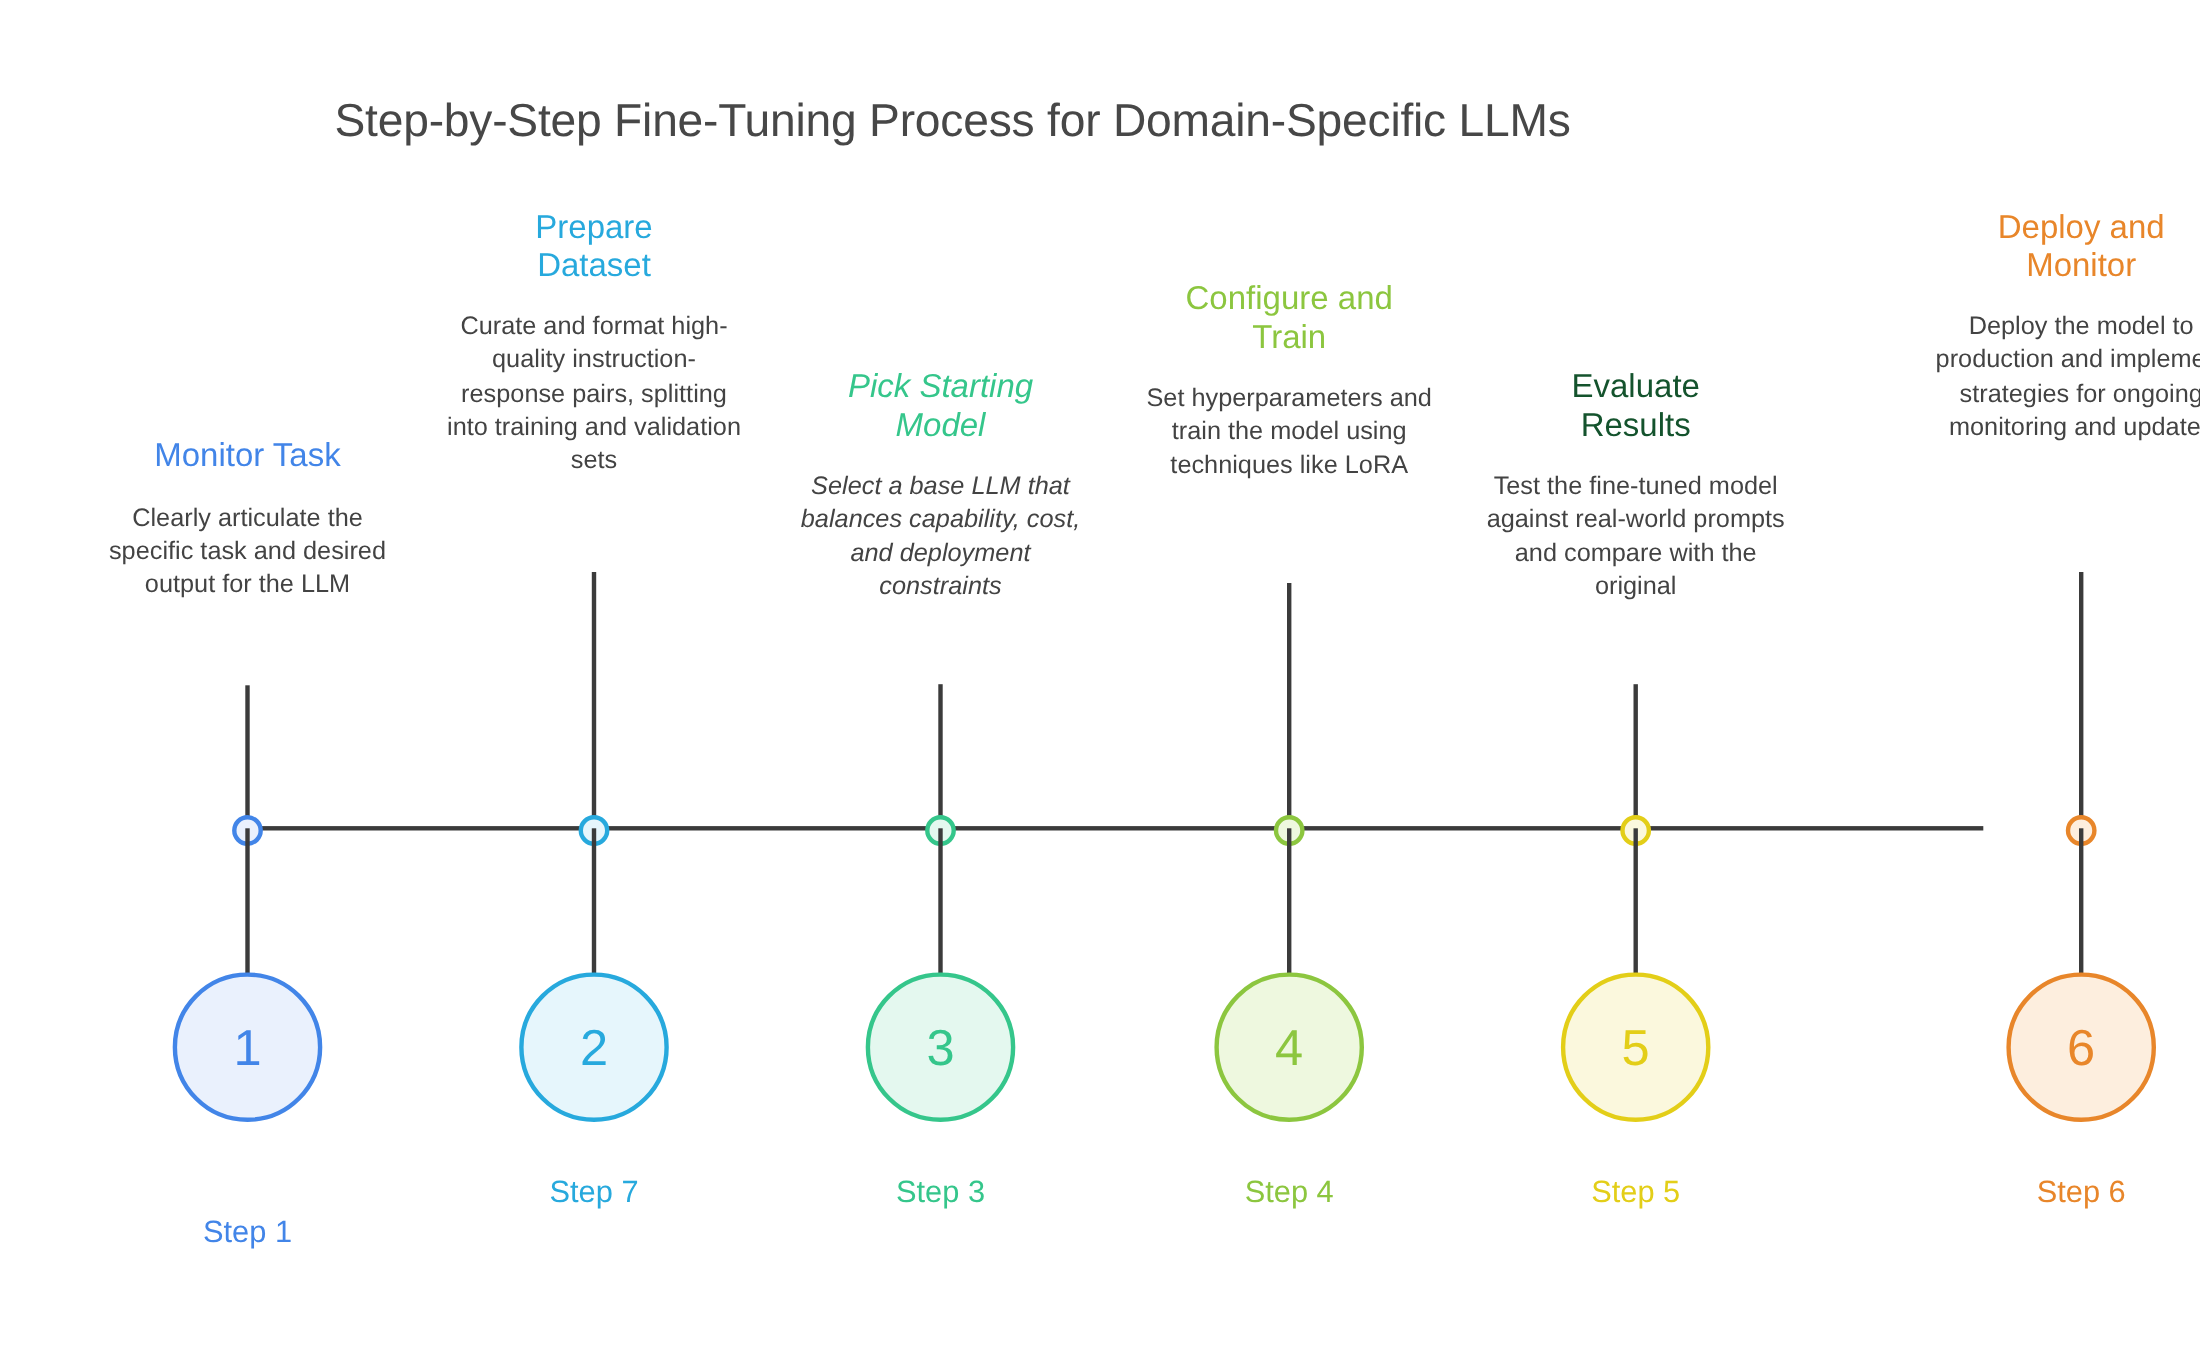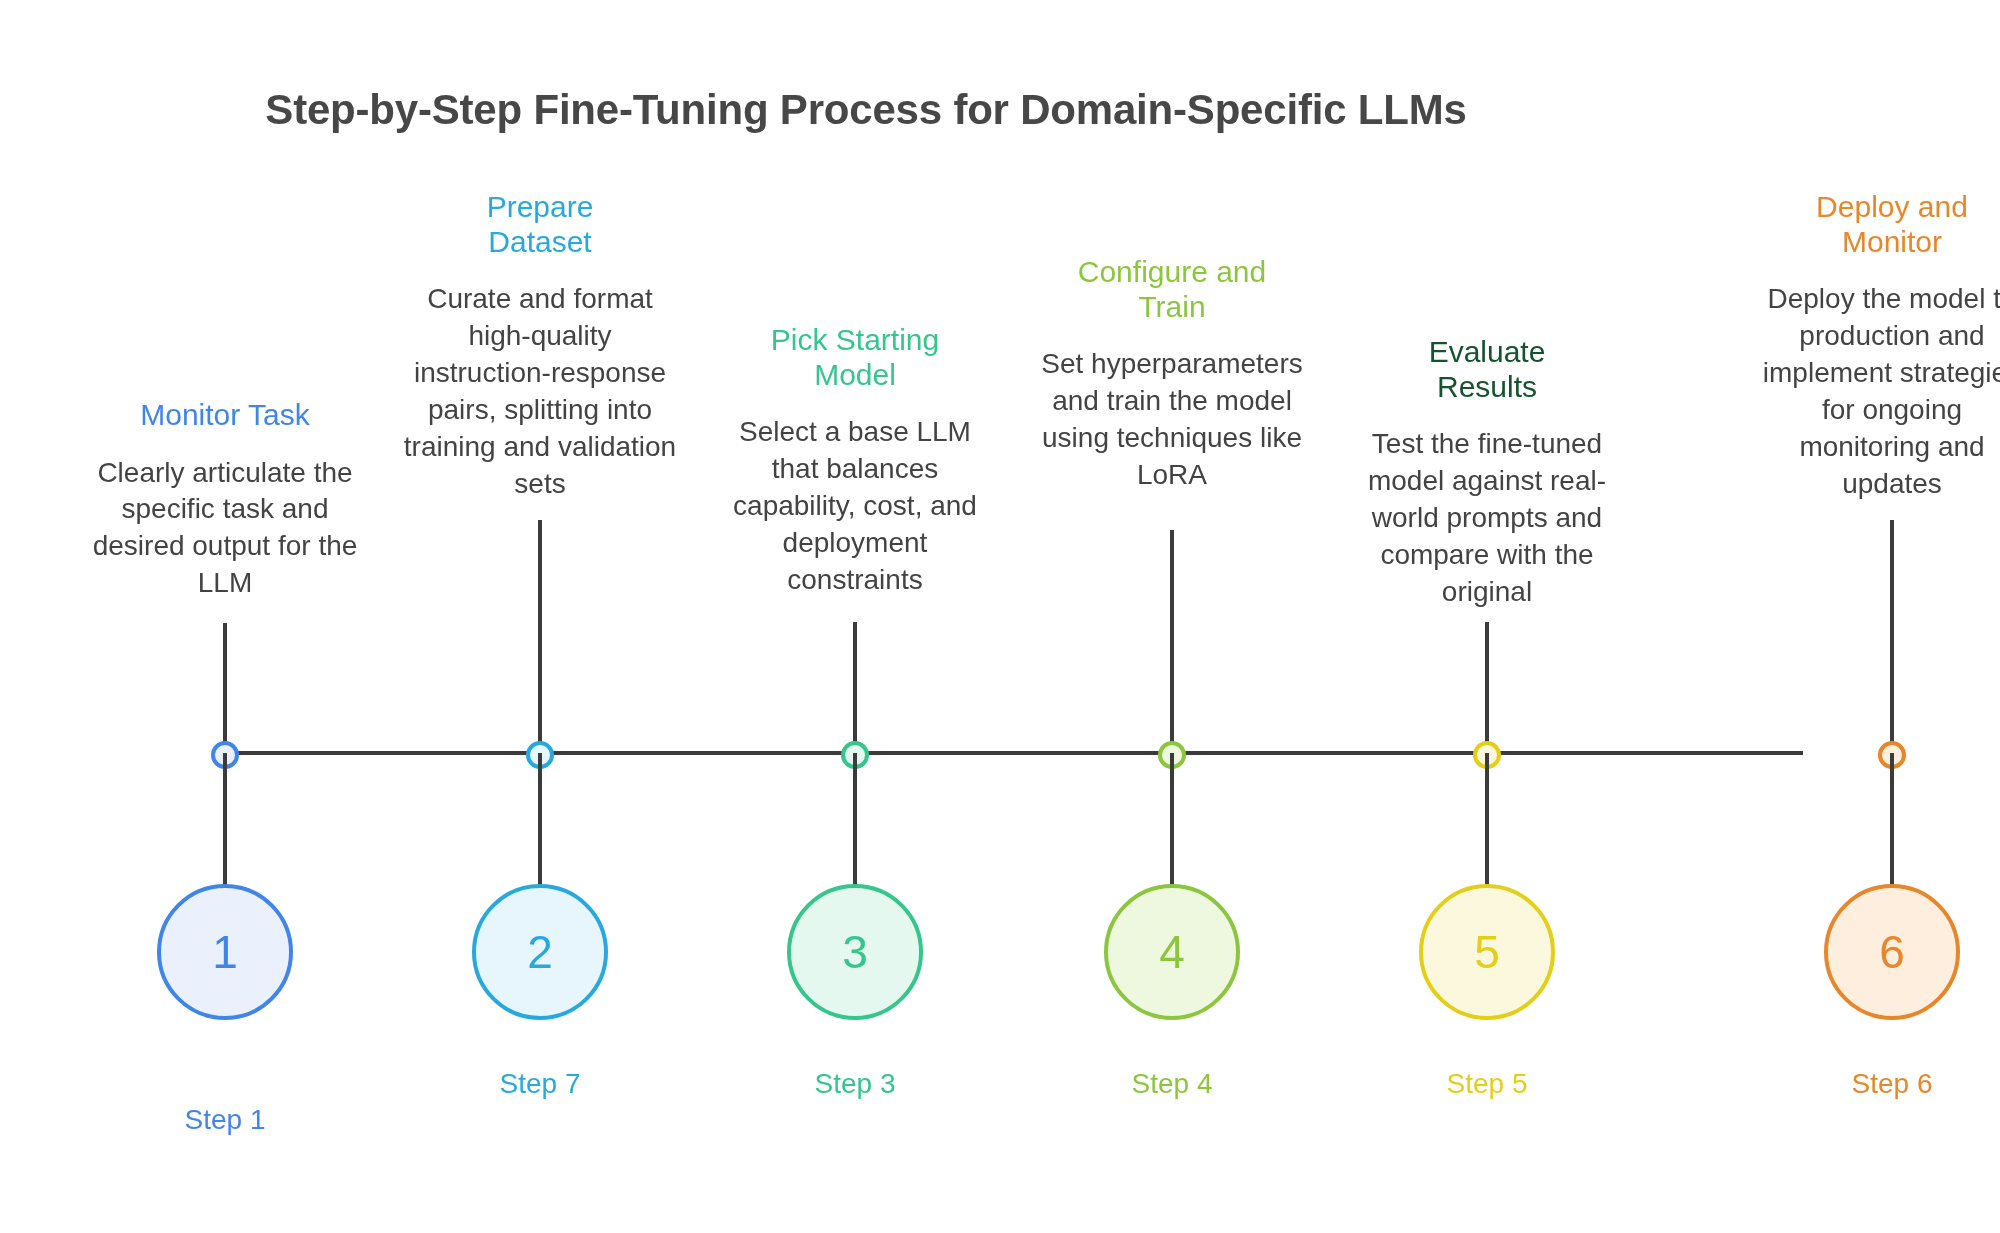--- a/index.html
+++ b/index.html
@@ -23,21 +23,21 @@
   }
 
   
   .chart-title {
     position: absolute;
     top: 86px;
     left: 0;
     width: 1732px;
     text-align: center;
     font-size: 42px;
-    font-weight: bold;
+    font-weight: normal;
     color: #474747;
     letter-spacing: -0.2px;
     white-space: nowrap;
   }
 
   
   .axis-line {
     position: absolute;
     left: 225px;
     width: 1578px;
@@ -62,21 +62,21 @@
     text-align: center;
   }
   .step-heading {
     font-size: 30px;
     font-weight: normal;
     line-height: 1.15;
     margin: 0 0 22px 0;
     white-space: pre-line;
   }
   .step-desc {
-    font-size: 28px;
+    font-size: 23px;
     line-height: 1.32;
     color: #434343;
     margin: 12px;
   }
 
   
   .stem-up {
     position: absolute;
     width: 4px;
     background: #3b3b3b;
@@ -164,21 +164,21 @@
     <div class="stem-up" style="top:520px;height:233px;"></div>
     <div class="axis-node" style="border-color:#27a9dd;background:#e6f6fc;"></div>
     <div class="stem-down"></div>
     <div class="num-circle" style="border-color:#27a9dd;background:#e6f6fc;color:#27a9dd;">
       <span>2</span>
     </div>
     <div class="step-label" style="color:#27a9dd;">Step 7</div>
   </div>
 
   <div class="step-col" style="left:705px;">
-    <div class="step-text" style="top:323px;">
+    <div class="step-text" style="top:335px;font-style:italic;">
       <div class="step-heading" style="color:#35c68b;">Pick Starting
 Model</div>
       <div class="step-desc">Select a base LLM that balances capability, cost, and deployment constraints</div>
     </div>
     <div class="stem-up" style="top:622px;height:131px;"></div>
     <div class="axis-node" style="border-color:#35c68b;background:#e4f8ef;"></div>
     <div class="stem-down"></div>
     <div class="num-circle" style="border-color:#35c68b;background:#e4f8ef;color:#35c68b;">
       <span>3</span>
     </div>

